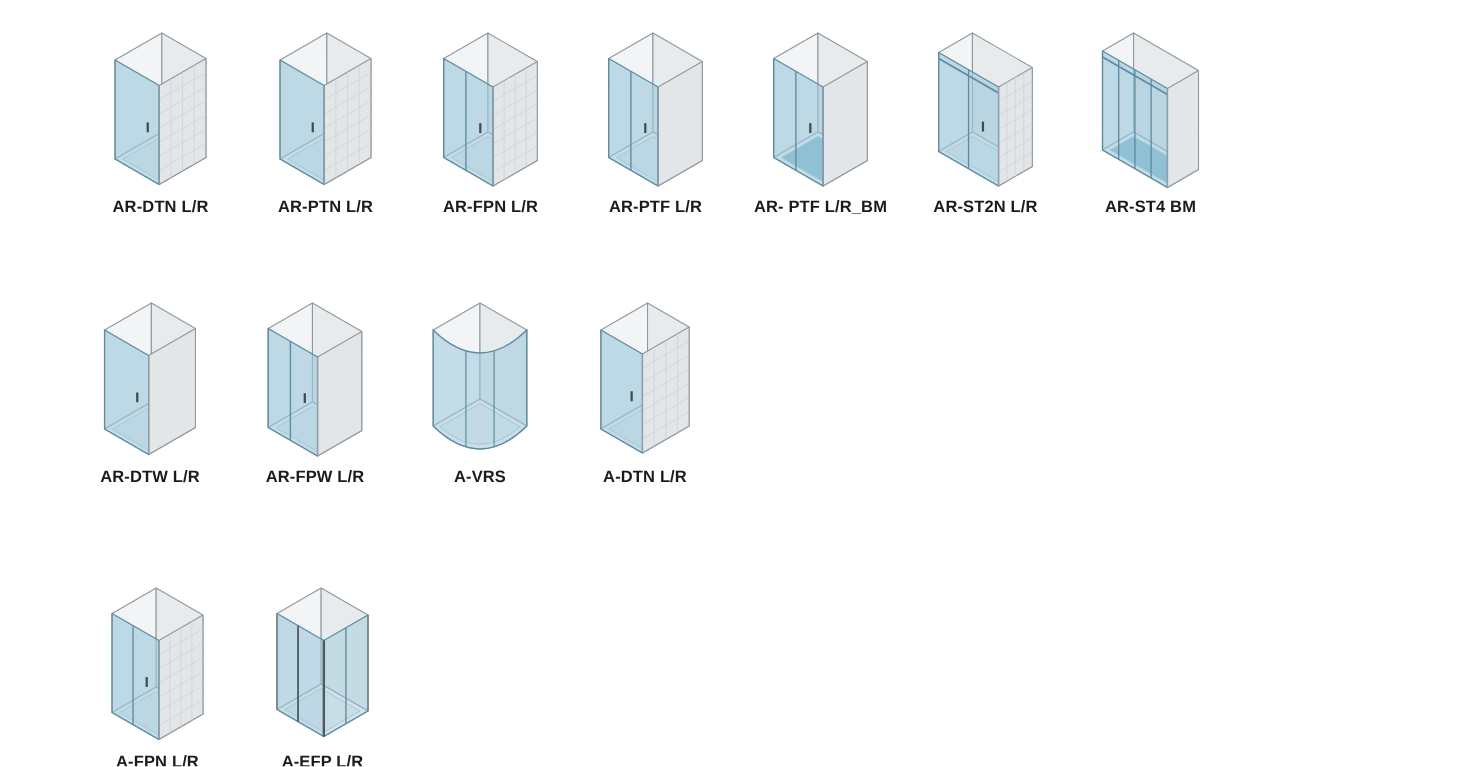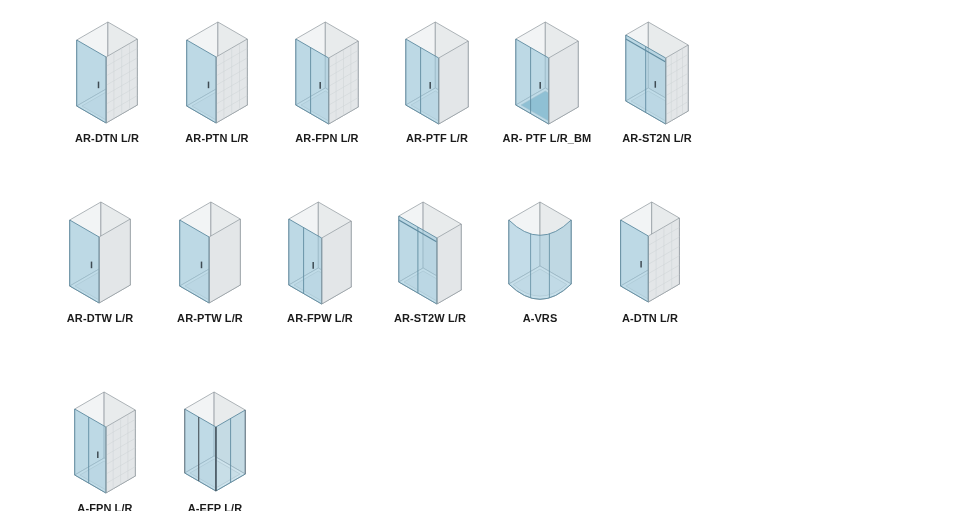--- a/index.html
+++ b/index.html
@@ -132,75 +132,64 @@
               <line x1="86.2" y1="55.9" x2="63.7" y2="68.9" stroke="#ccd2d5" stroke-width="0.5"></line>
               <line x1="86.2" y1="46.4" x2="63.7" y2="59.4" stroke="#ccd2d5" stroke-width="0.5"></line>
               <polygon points="23.8,93.0 63.7,116.0 63.7,50.0 23.8,27.0" fill="#9cc8dc" fill-opacity="0.62" stroke="#5f8ba0" stroke-width="0.9" stroke-linejoin="round"></polygon>
               <line x1="43.7" y1="104.5" x2="43.7" y2="38.5" stroke="#5f8ba0" stroke-width="0.9"></line>
               <line x1="23.8" y1="31.0" x2="63.7" y2="54.0" stroke="#5f8ba0" stroke-width="1.2"></line>
               <line x1="53.3" y1="79.7" x2="53.3" y2="73.1" stroke="#3f4b53" stroke-width="1.5"></line>
               <line x1="63.7" y1="116.0" x2="63.7" y2="50.0" stroke="#97a0a5" stroke-width="0.7"></line>
             </svg></div>
           <div class="label">AR-ST2N L/R</div>
         </div>
+        <div class="cell">
+          <div class="fig"><svg viewBox="0 0 110 122" width="110" height="122" xmlns="http://www.w3.org/2000/svg">
+              <polygon points="43.7,80.0 23.0,92.0 23.0,26.0 43.7,14.0" fill="#f2f4f5" stroke="#8e979c" stroke-width="0.7" stroke-linejoin="round"></polygon>
+              <polygon points="43.7,80.0 87.0,105.0 87.0,39.0 43.7,14.0" fill="#e8ebec" stroke="#8e979c" stroke-width="0.7" stroke-linejoin="round"></polygon>
+              <polygon points="43.7,80.0 87.0,105.0 66.3,117.0 23.0,92.0" fill="#fafbfb" stroke="#8e979c" stroke-width="0.7" stroke-linejoin="round"></polygon>
+              <polygon points="43.7,83.0 81.8,105.0 66.3,114.0 28.2,92.0" fill="#79b3c8" stroke="#aab1b5" stroke-width="0.5" stroke-linejoin="round"></polygon>
+              <polygon points="87.0,105.0 66.3,117.0 66.3,51.0 87.0,39.0" fill="#e3e6e8" stroke="#8e979c" stroke-width="0.7" stroke-linejoin="round"></polygon>
+              <polygon points="23.0,92.0 66.3,117.0 66.3,51.0 23.0,26.0" fill="#9cc8dc" fill-opacity="0.62" stroke="#5f8ba0" stroke-width="0.9" stroke-linejoin="round"></polygon>
+              <line x1="33.8" y1="98.3" x2="33.8" y2="32.3" stroke="#5f8ba0" stroke-width="0.9"></line>
+              <line x1="44.6" y1="104.5" x2="44.6" y2="38.5" stroke="#5f8ba0" stroke-width="0.9"></line>
+              <line x1="55.4" y1="110.8" x2="55.4" y2="44.8" stroke="#5f8ba0" stroke-width="0.9"></line>
+              <line x1="23.0" y1="30.0" x2="66.3" y2="55.0" stroke="#5f8ba0" stroke-width="1.2"></line>
+              <line x1="66.3" y1="117.0" x2="66.3" y2="51.0" stroke="#97a0a5" stroke-width="0.7"></line>
+            </svg></div>
+          <div class="label">AR-ST4 BM</div>
+        </div>
       </div>
       <div class="row row-2">
         <div class="cell">
           <div class="fig"><svg viewBox="0 0 110 122" width="110" height="122" xmlns="http://www.w3.org/2000/svg">
               <polygon points="55.9,80.0 24.7,98.0 24.7,32.0 55.9,14.0" fill="#f2f4f5" stroke="#8e979c" stroke-width="0.7" stroke-linejoin="round"></polygon>
               <polygon points="55.9,80.0 85.3,97.0 85.3,31.0 55.9,14.0" fill="#e8ebec" stroke="#8e979c" stroke-width="0.7" stroke-linejoin="round"></polygon>
               <polygon points="55.9,80.0 85.3,97.0 54.1,115.0 24.7,98.0" fill="#fafbfb" stroke="#8e979c" stroke-width="0.7" stroke-linejoin="round"></polygon>
               <polygon points="55.9,83.0 80.1,97.0 54.1,112.0 29.9,98.0" fill="#edf0f1" stroke="#aab1b5" stroke-width="0.5" stroke-linejoin="round"></polygon>
               <polygon points="85.3,97.0 54.1,115.0 54.1,49.0 85.3,31.0" fill="#e3e6e8" stroke="#8e979c" stroke-width="0.7" stroke-linejoin="round"></polygon>
               <polygon points="24.7,98.0 54.1,115.0 54.1,49.0 24.7,32.0" fill="#9cc8dc" fill-opacity="0.62" stroke="#5f8ba0" stroke-width="0.9" stroke-linejoin="round"></polygon>
               <line x1="46.5" y1="80.2" x2="46.5" y2="73.6" stroke="#3f4b53" stroke-width="1.5"></line>
               <line x1="54.1" y1="115.0" x2="54.1" y2="49.0" stroke="#97a0a5" stroke-width="0.7"></line>
             </svg></div>
           <div class="label">AR-DTW L/R</div>
         </div>
         <div class="cell">
           <div class="fig"><svg viewBox="0 0 110 122" width="110" height="122" xmlns="http://www.w3.org/2000/svg">
-              <polygon points="55.9,80.0 24.7,98.0 24.7,32.0 55.9,14.0" fill="#f2f4f5" stroke="#8e979c" stroke-width="0.7" stroke-linejoin="round"></polygon>
-              <polygon points="55.9,80.0 85.3,97.0 85.3,31.0 55.9,14.0" fill="#e8ebec" stroke="#8e979c" stroke-width="0.7" stroke-linejoin="round"></polygon>
-              <polygon points="55.9,80.0 85.3,97.0 54.1,115.0 24.7,98.0" fill="#fafbfb" stroke="#8e979c" stroke-width="0.7" stroke-linejoin="round"></polygon>
-              <polygon points="55.9,83.0 80.1,97.0 54.1,112.0 29.9,98.0" fill="#edf0f1" stroke="#aab1b5" stroke-width="0.5" stroke-linejoin="round"></polygon>
-              <polygon points="85.3,97.0 54.1,115.0 54.1,49.0 85.3,31.0" fill="#e3e6e8" stroke="#8e979c" stroke-width="0.7" stroke-linejoin="round"></polygon>
-              <polygon points="24.7,98.0 54.1,115.0 54.1,49.0 24.7,32.0" fill="#9cc8dc" fill-opacity="0.62" stroke="#5f8ba0" stroke-width="0.9" stroke-linejoin="round"></polygon>
-              <line x1="46.5" y1="80.2" x2="46.5" y2="73.6" stroke="#3f4b53" stroke-width="1.5"></line>
-              <line x1="54.1" y1="115.0" x2="54.1" y2="49.0" stroke="#97a0a5" stroke-width="0.7"></line>
-            </svg></div>
-          <div class="label">AR-PTW L/R</div>
-        </div>
-        <div class="cell">
-          <div class="fig"><svg viewBox="0 0 110 122" width="110" height="122" xmlns="http://www.w3.org/2000/svg">
               <polygon points="53.3,80.0 23.8,97.0 23.8,31.0 53.3,14.0" fill="#f2f4f5" stroke="#8e979c" stroke-width="0.7" stroke-linejoin="round"></polygon>
               <polygon points="53.3,80.0 86.2,99.0 86.2,33.0 53.3,14.0" fill="#e8ebec" stroke="#8e979c" stroke-width="0.7" stroke-linejoin="round"></polygon>
               <polygon points="53.3,80.0 86.2,99.0 56.7,116.0 23.8,97.0" fill="#fafbfb" stroke="#8e979c" stroke-width="0.7" stroke-linejoin="round"></polygon>
               <polygon points="53.3,83.0 81.0,99.0 56.7,113.0 29.0,97.0" fill="#edf0f1" stroke="#aab1b5" stroke-width="0.5" stroke-linejoin="round"></polygon>
               <polygon points="86.2,99.0 56.7,116.0 56.7,50.0 86.2,33.0" fill="#e3e6e8" stroke="#8e979c" stroke-width="0.7" stroke-linejoin="round"></polygon>
               <polygon points="23.8,97.0 56.7,116.0 56.7,50.0 23.8,31.0" fill="#9cc8dc" fill-opacity="0.62" stroke="#5f8ba0" stroke-width="0.9" stroke-linejoin="round"></polygon>
               <line x1="38.6" y1="105.5" x2="38.6" y2="39.5" stroke="#5f8ba0" stroke-width="0.9"></line>
               <line x1="48.2" y1="80.7" x2="48.2" y2="74.1" stroke="#3f4b53" stroke-width="1.5"></line>
               <line x1="56.7" y1="116.0" x2="56.7" y2="50.0" stroke="#97a0a5" stroke-width="0.7"></line>
             </svg></div>
           <div class="label">AR-FPW L/R</div>
-        </div>
-        <div class="cell">
-          <div class="fig"><svg viewBox="0 0 110 122" width="110" height="122" xmlns="http://www.w3.org/2000/svg">
-              <polygon points="48.1,80.0 23.8,94.0 23.8,28.0 48.1,14.0" fill="#f2f4f5" stroke="#8e979c" stroke-width="0.7" stroke-linejoin="round"></polygon>
-              <polygon points="48.1,80.0 86.2,102.0 86.2,36.0 48.1,14.0" fill="#e8ebec" stroke="#8e979c" stroke-width="0.7" stroke-linejoin="round"></polygon>
-              <polygon points="48.1,80.0 86.2,102.0 61.9,116.0 23.8,94.0" fill="#fafbfb" stroke="#8e979c" stroke-width="0.7" stroke-linejoin="round"></polygon>
-              <polygon points="48.1,83.0 81.0,102.0 61.9,113.0 29.0,94.0" fill="#edf0f1" stroke="#aab1b5" stroke-width="0.5" stroke-linejoin="round"></polygon>
-              <polygon points="86.2,102.0 61.9,116.0 61.9,50.0 86.2,36.0" fill="#e3e6e8" stroke="#8e979c" stroke-width="0.7" stroke-linejoin="round"></polygon>
-              <polygon points="23.8,94.0 61.9,116.0 61.9,50.0 23.8,28.0" fill="#9cc8dc" fill-opacity="0.62" stroke="#5f8ba0" stroke-width="0.9" stroke-linejoin="round"></polygon>
-              <line x1="42.9" y1="105.0" x2="42.9" y2="39.0" stroke="#5f8ba0" stroke-width="0.9"></line>
-              <line x1="23.8" y1="32.0" x2="61.9" y2="54.0" stroke="#5f8ba0" stroke-width="1.2"></line>
-              <line x1="61.9" y1="116.0" x2="61.9" y2="50.0" stroke="#97a0a5" stroke-width="0.7"></line>
-            </svg></div>
-          <div class="label">AR-ST2W L/R</div>
         </div>
         <div class="cell">
           <div class="fig"><svg viewBox="0 0 110 122" width="110" height="122" xmlns="http://www.w3.org/2000/svg">
               <polygon points="55.0,78.0 23.8,96.0 23.8,32.0 55.0,14.0" fill="#f2f4f5" stroke="#8e979c" stroke-width="0.7" stroke-linejoin="round"></polygon>
               <polygon points="55.0,78.0 86.2,96.0 86.2,32.0 55.0,14.0" fill="#e8ebec" stroke="#8e979c" stroke-width="0.7" stroke-linejoin="round"></polygon>
               <path d="M 55.0 78.0 L 86.2 96.0 Q 55.0 126.6 23.8 96.0 Z" fill="#fafbfb" stroke="#8e979c" stroke-width="0.7"></path>
               <path d="M 55.0 81.0 L 81.8 96.5 Q 55.0 119.8 28.2 96.5 Z" fill="#edf0f1" stroke="#aab1b5" stroke-width="0.5"></path>
               <path d="M 86.2 96.0 L 86.2 32.0 Q 55.0 62.6 23.8 32.0 L 23.8 96.0 Q 55.0 126.6 86.2 96.0 Z" fill="#9cc8dc" fill-opacity="0.55" stroke="#5f8ba0" stroke-width="0.9"></path>
               <line x1="64.4" y1="109.9" x2="64.4" y2="45.9" stroke="#5f8ba0" stroke-width="0.8"></line>
               <line x1="45.6" y1="109.9" x2="45.6" y2="45.9" stroke="#5f8ba0" stroke-width="0.8"></line>

